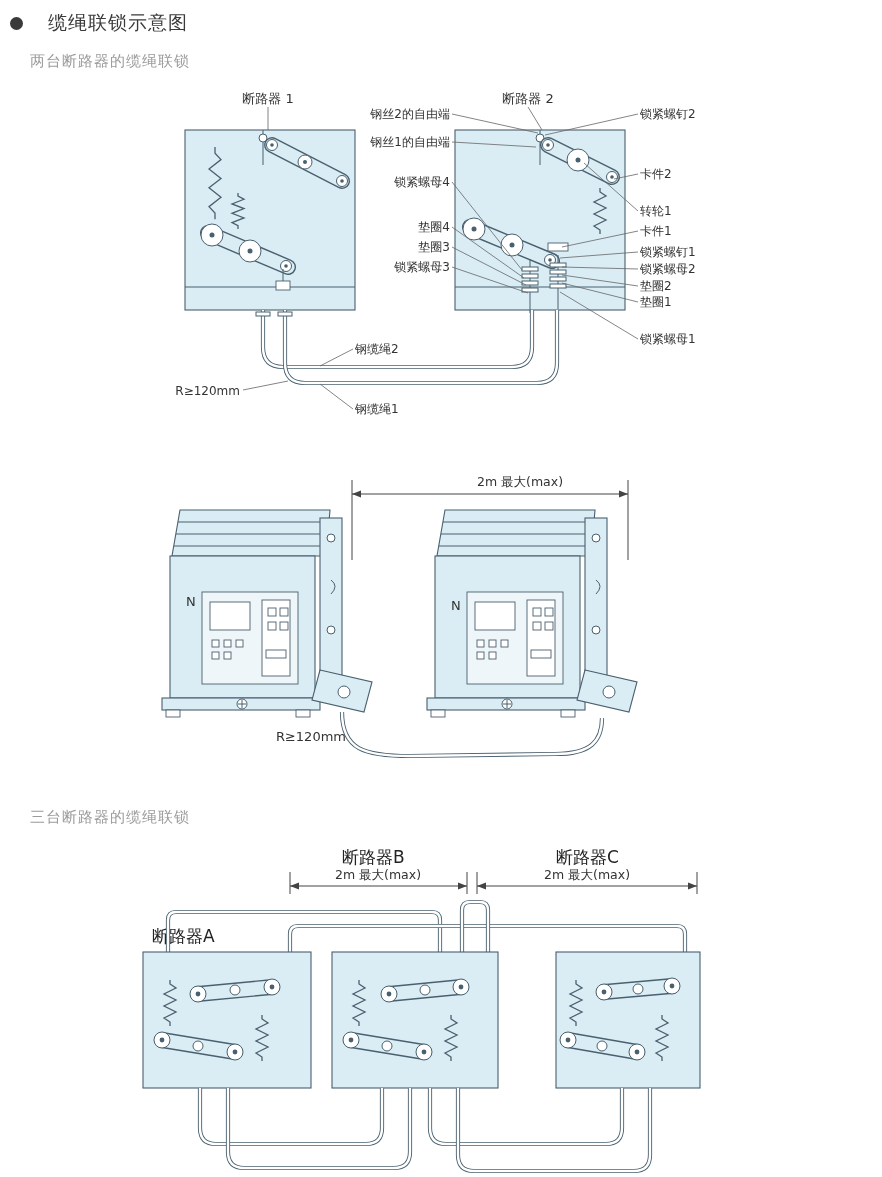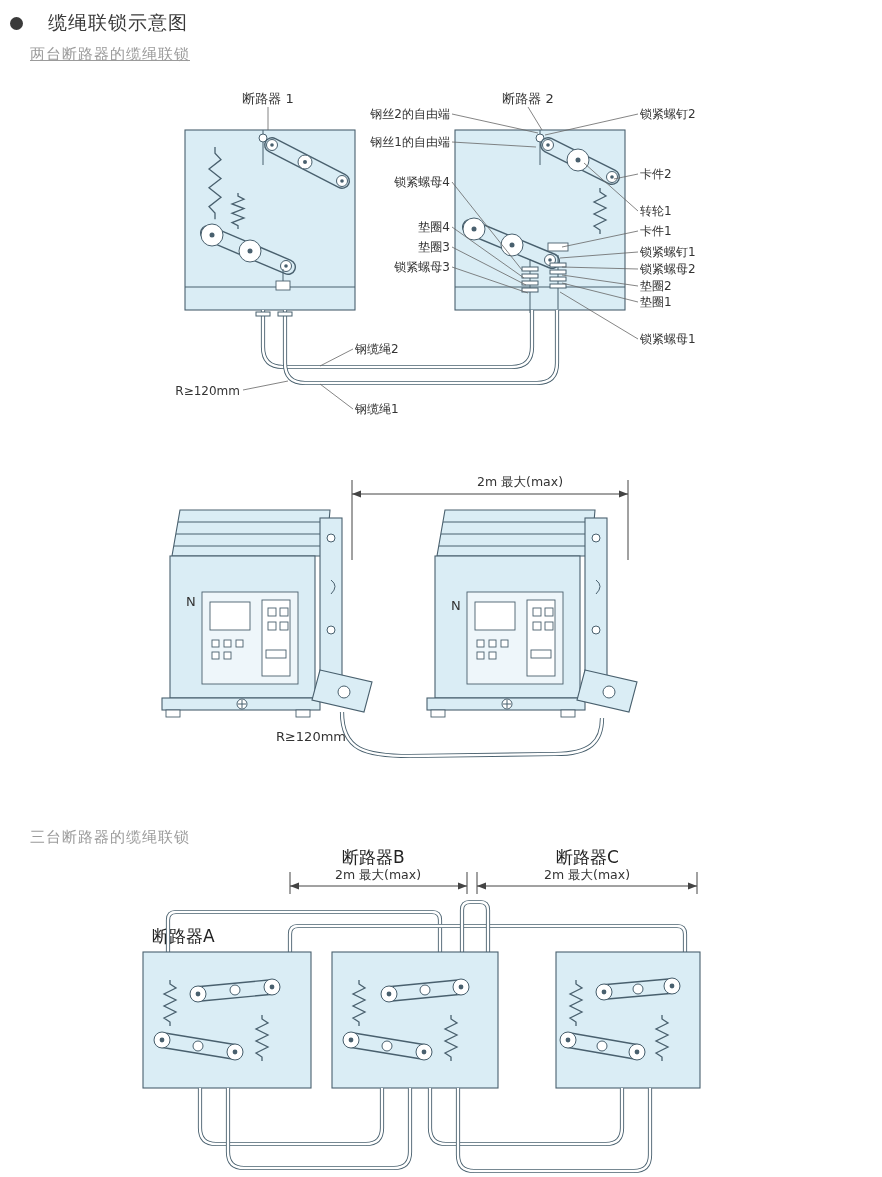--- a/index.html
+++ b/index.html
@@ -29,21 +29,21 @@
   .dim{stroke:#444;stroke-width:1;fill:none;}
   .arrow{fill:#444;stroke:none;}
 </style>
 </head>
 <body>
 
 <div class="abs title-row">
   <span class="bullet"></span>
   <span class="page-title">缆绳联锁示意图</span>
 </div>
-<div class="abs subtitle" style="top:45px;left:30px;text-decoration:underline;">两台断路器的缆绳联锁</div>
+<div class="abs subtitle" style="top:52px;left:30px;">两台断路器的缆绳联锁</div>
 
 <svg class="abs" style="top:85px;left:0;" width="882" height="370" viewBox="0 0 882 370">
   <defs>
     <g id="spring">
       <polyline points="0,0 0,4 6,8 -6,14 6,20 -6,26 6,32 -6,38 0,42 0,46" fill="none" stroke="#49606e" stroke-width="1.3" vector-effect="non-scaling-stroke"></polyline>
     </g>
     <g id="boltstack">
       <line x1="0" y1="-8" x2="0" y2="46" stroke="#49606e" stroke-width="1"></line>
       <rect x="-8" y="0" width="16" height="4" class="node"></rect>
       <rect x="-8" y="7" width="16" height="4" class="node"></rect>
@@ -256,21 +256,21 @@
     <text x="451" y="150" class="lbl13">N</text>
   </g>
 
   <g>
     <path d="M342,252 C342,290 365,296 410,296 L555,294 C590,294 602,282 602,258" class="cable-o"></path>
     <path d="M342,252 C342,290 365,296 410,296 L555,294 C590,294 602,282 602,258" class="cable-i"></path>
   </g>
   <text x="346" y="281" text-anchor="end" class="lbl13">R≥120mm</text>
 </svg>
 
-<div class="abs subtitle" style="top:828px;left:30px;">三台断路器的缆绳联锁</div>
+<div class="abs subtitle" style="top:808px;left:30px;">三台断路器的缆绳联锁</div>
 
 <svg class="abs" style="top:830px;left:0;" width="882" height="347" viewBox="0 0 882 347">
 
   <text x="342" y="33" class="big-lbl">断路器B</text>
   <text x="556" y="33" class="big-lbl">断路器C</text>
   <text x="152" y="112" class="big-lbl">断路器A</text>
 
   <g>
     <text x="378" y="49" text-anchor="middle" class="dim-lbl">2m 最大(max)</text>
     <line x1="290" y1="56" x2="467" y2="56" class="dim"></line>

